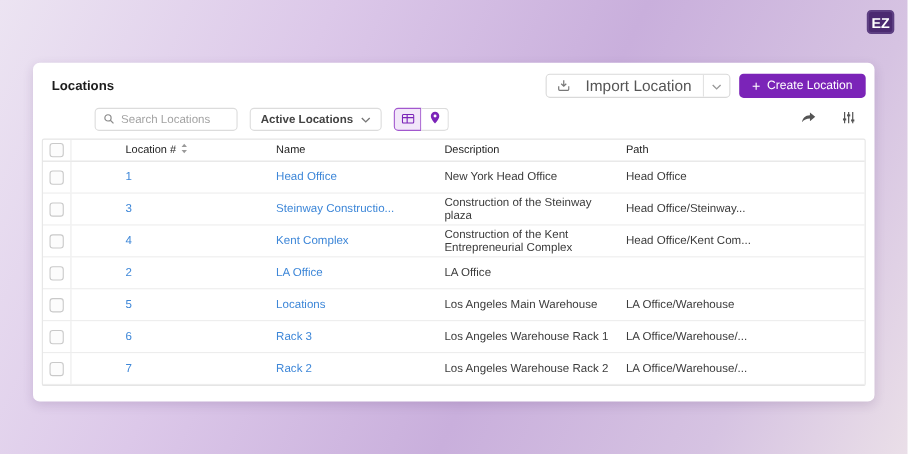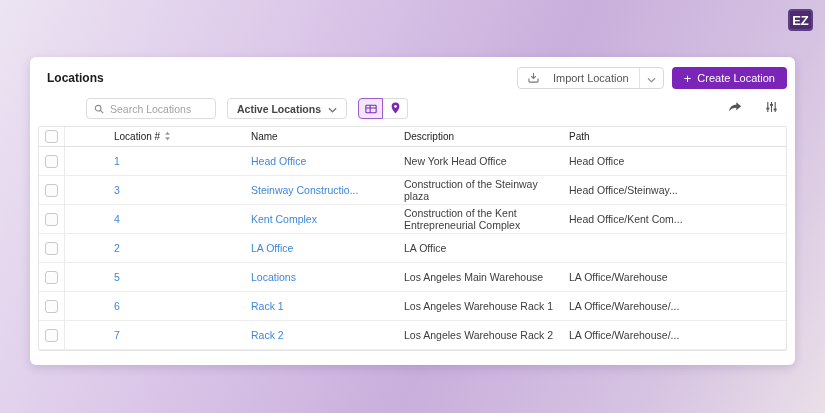--- a/index.html
+++ b/index.html
@@ -19,21 +19,21 @@
   .topbar{position:absolute;top:0;left:0;right:0;height:40px;display:flex;align-items:center;justify-content:flex-end;padding-right:12px;}
   .logo{display:flex;align-items:center;gap:12px;}
   .logo-badge{width:25px;height:22px;background:var(--logo);color:#fff;font-weight:bold;font-size:13px;display:flex;align-items:center;justify-content:center;border-radius:4px;border:2px solid #5d3f82;}
   .logo-name{font-size:17px;font-weight:bold;color:#332a54;letter-spacing:.2px;}
   
   .card{position:absolute;left:30px;top:57px;width:765px;height:308px;background:#fff;border-radius:6px;box-shadow:0 3px 10px rgba(60,30,90,.15);}
   .card-header{display:flex;align-items:center;justify-content:space-between;padding:9px 8px 0 17px;height:33px;}
   .page-title{font-size:12px;font-weight:bold;color:#1c1c1c;}
   .header-actions{display:flex;align-items:center;gap:8px;}
   .split-btn{display:flex;align-items:stretch;height:22px;border:1px solid #d9d9d9;border-radius:4px;background:#fff;overflow:hidden;}
-  .split-main{display:flex;align-items:center;gap:14px;padding:0 10px;font-size:11px;color:#555;cursor:pointer;}
+  .split-main{display:flex;align-items:center;gap:14px;padding:0 10px;font-size:14px;color:#555;cursor:pointer;}
   .split-caret{display:flex;align-items:center;justify-content:center;width:24px;border-left:1px solid #e2e2e2;cursor:pointer;}
   .btn-primary{display:flex;align-items:center;gap:6px;height:22px;padding:0 12px;background:var(--accent);color:#fff;font-size:11px;border:none;border-radius:4px;cursor:pointer;}
   .btn-primary .plus{font-size:13px;line-height:1;}
   
   .toolbar{display:flex;align-items:center;margin:8px 8px 0 8px;height:21px;}
   .search-box{display:flex;align-items:center;gap:6px;width:130px;height:21px;border:1px solid #dcdcdc;border-radius:4px;padding:0 7px;background:#fff;margin-left:48px;}
   .search-box input{border:none;outline:none;width:100%;font-size:10.5px;color:#333;font-family:"Liberation Sans",sans-serif;}
   .search-box input::placeholder{color:#a3a3a3;}
   .filter-btn{display:flex;align-items:center;gap:7px;height:21px;margin-left:11px;padding:0 9px;border:1px solid #dcdcdc;border-radius:4px;background:#fff;font-size:10.5px;font-weight:bold;color:#444;cursor:pointer;}
   .view-toggle{display:flex;margin-left:11px;}
@@ -223,21 +223,21 @@
     <div class="c-name"><a class="cell-link">Locations</a></div>
     <div class="c-desc">Los Angeles Main Warehouse</div>
     <div class="c-path">LA Office/Warehouse</div>
   </div>
 
   <div class="t-row">
     <div class="c-cb">
       <div class="cb"></div>
     </div>
     <div class="c-num"><a class="cell-link">6</a></div>
-    <div class="c-name"><a class="cell-link">Rack 1</a></div>
+    <div class="c-name"><a class="cell-link">Rack 3</a></div>
     <div class="c-desc">Los Angeles Warehouse Rack 1</div>
     <div class="c-path">LA Office/Warehouse/...</div>
   </div>
 
   <div class="t-row">
     <div class="c-cb">
       <div class="cb"></div>
     </div>
     <div class="c-num"><a class="cell-link">7</a></div>
     <div class="c-name"><a class="cell-link">Rack 2</a></div>

